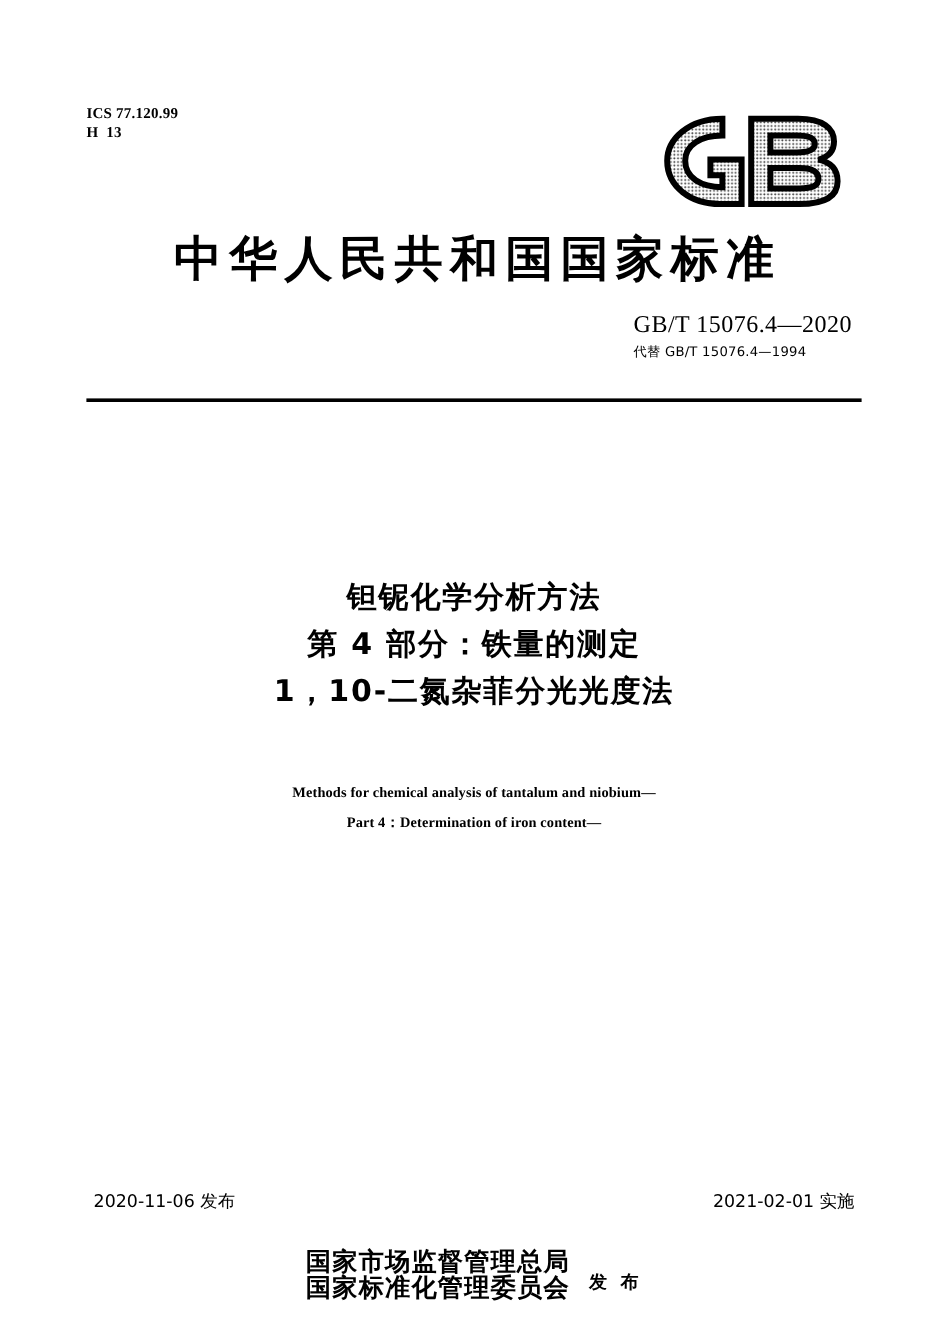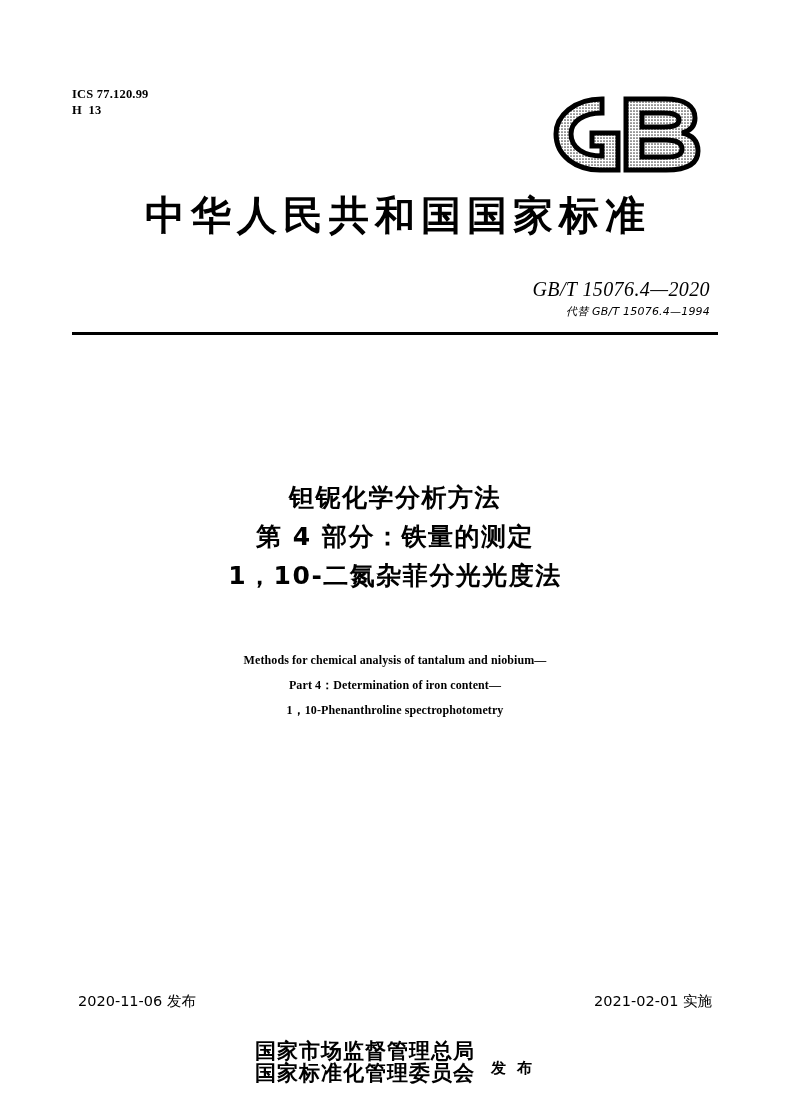--- a/index.html
+++ b/index.html
@@ -66,23 +66,22 @@
     font-size: 40px;
     letter-spacing: 6px;
     text-indent: 6px;
     white-space: nowrap;
   }
 
   
   .std-number {
     position: absolute;
     right: 8px;
-    top: 238px;
-    text-align: right;
-    font-style: italic;
+    top: 220px;
+    text-align: left;
   }
   .std-number .main-no {
     font-family: "Liberation Serif", serif;
     font-size: 20px;
     font-weight: normal;
     letter-spacing: 0.4px;
     white-space: nowrap;
   }
   .std-number .replaces {
     margin-top: 3px;
@@ -240,21 +239,20 @@
 
     <div class="title-cn">
       <div>钽铌化学分析方法</div>
       <div>第 4 部分：铁量的测定</div>
       <div>1，10-二氮杂菲分光光度法</div>
     </div>
 
     <div class="title-en">
       <div>Methods for chemical analysis of tantalum and niobium—</div>
       <div>Part 4：Determination of iron content—</div>
-      <div>1，10-Phenanthroline spectrophotometry</div>
     </div>
 
     <div class="dates">
       <span class="issue">2020-11-06 发布</span>
       <span class="effective">2021-02-01 实施</span>
     </div>
 
     <div class="publisher">
       <div class="names">
         <div>国家市场监督管理总局</div>

